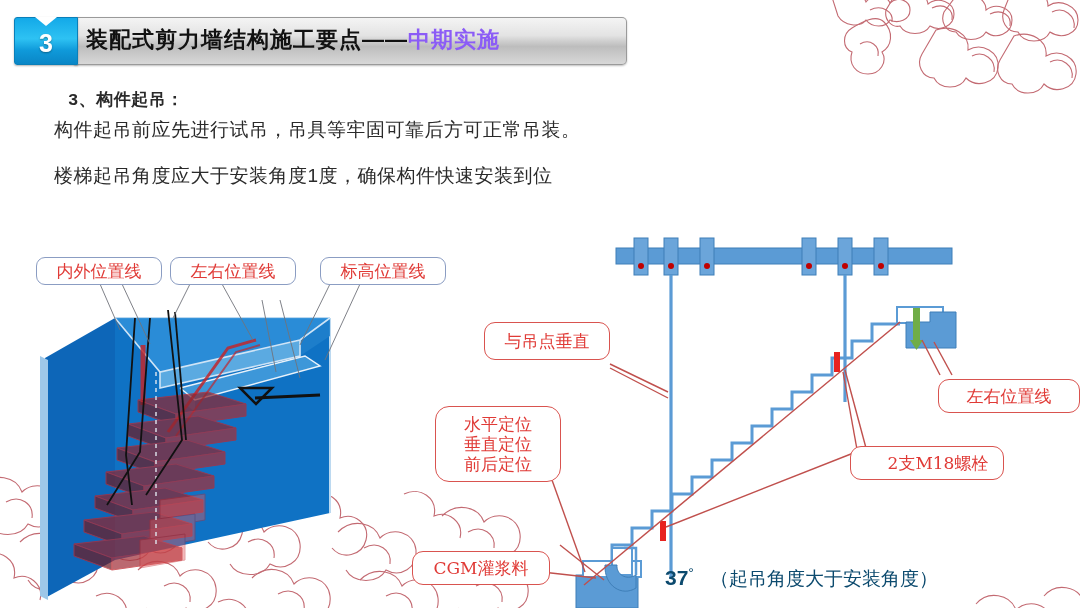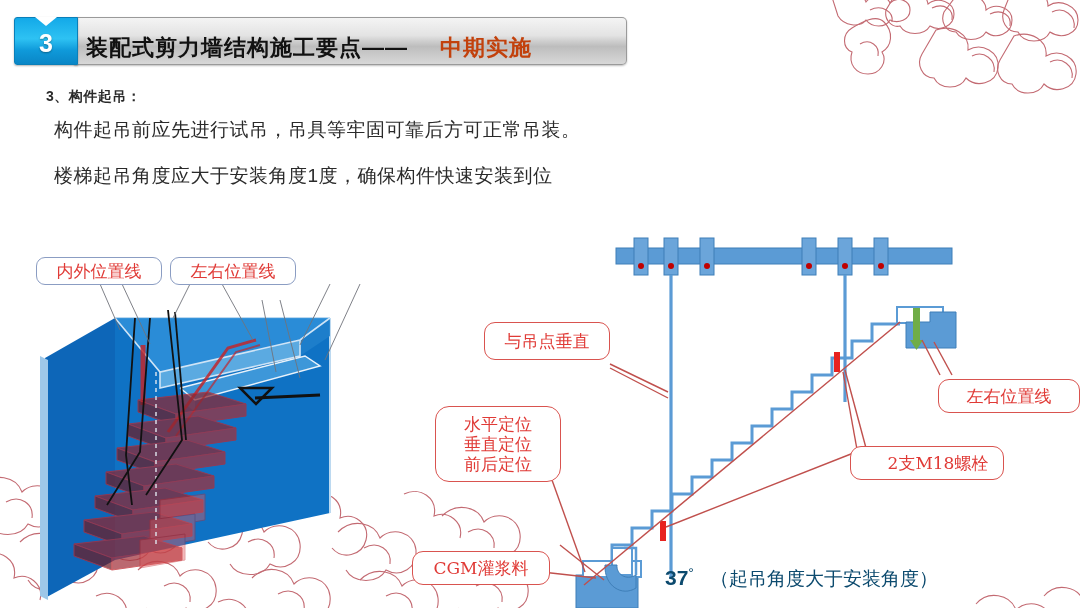--- a/index.html
+++ b/index.html
@@ -36,28 +36,28 @@
     content:"";position:absolute;left:50%;top:-1px;transform:translateX(-50%);
     width:0;height:0;border-left:11px solid transparent;border-right:11px solid transparent;
     border-top:9px solid #ffffff;
   }
   .tb-num span{
     position:absolute;inset:0;display:flex;align-items:center;justify-content:center;
     color:#ffffff;font-size:25px;font-weight:bold;padding-top:4px;
     text-shadow:0 1px 2px rgba(0,0,0,.35);
   }
   .tb-text{
-    position:absolute;left:72px;top:0;height:46px;display:flex;align-items:flex-end;
-    font-size:22px;font-weight:bold;color:#111;letter-spacing:1px;white-space:nowrap;gap:32px;
-  }
-  .tb-text .red{color:#c2410c;}
+    position:absolute;left:72px;top:0;height:46px;display:flex;align-items:center;
+    font-size:22px;font-weight:bold;color:#111;letter-spacing:1px;white-space:nowrap;
+  }
+  .tb-text .red{color:#8b5cf6;}
 
   
   .txt{position:absolute;color:#2a2a2a;white-space:nowrap;}
-  .t-head{left:46px;top:88px;font-size:14px;font-weight:bold;letter-spacing:.5px;}
+  .t-head{left:68px;top:88px;font-size:17px;font-weight:bold;letter-spacing:.5px;font-family:Liberation Mono, monospace;}
   .t-l1{left:54px;top:117px;font-size:19px;letter-spacing:.5px;}
   .t-l2{left:54px;top:163px;font-size:19px;letter-spacing:.5px;}
 
   
   .callout{
     position:absolute;display:flex;align-items:center;justify-content:center;
     color:#e03a36;background:#ffffff;font-size:17px;white-space:nowrap;
     font-family:"DejaVu Serif","Liberation Serif",serif;
   }
   .callout.blueframe{border:1.6px solid #8b9dc3;border-radius:9px;align-items:center;}
@@ -247,20 +247,23 @@
       <path d="M280,300 L300,378"></path>
     </g>
   </svg>
 
   <div class="callout blueframe" style="left:36px;top:257px;width:124px;height:26px;">
     <span>内外位置线</span>
   </div>
   <div class="callout blueframe" style="left:170px;top:257px;width:124px;height:26px;">
     <span>左右位置线</span>
   </div>
+  <div class="callout blueframe" style="left:320px;top:257px;width:124px;height:26px;">
+    <span>标高位置线</span>
+  </div>
 
   <svg class="layer">
 
     <g>
       <rect x="616" y="248" width="336" height="16" fill="#5b9bd5" stroke="#3f7fb8" stroke-width="1"></rect>
       <g>
         <rect x="634" y="238" width="14" height="37" fill="#6ba5da" stroke="#3f7fb8" stroke-width="1"></rect>
         <rect x="664" y="238" width="14" height="37" fill="#6ba5da" stroke="#3f7fb8" stroke-width="1"></rect>
         <rect x="700" y="238" width="14" height="37" fill="#6ba5da" stroke="#3f7fb8" stroke-width="1"></rect>
         <rect x="802" y="238" width="14" height="37" fill="#6ba5da" stroke="#3f7fb8" stroke-width="1"></rect>

